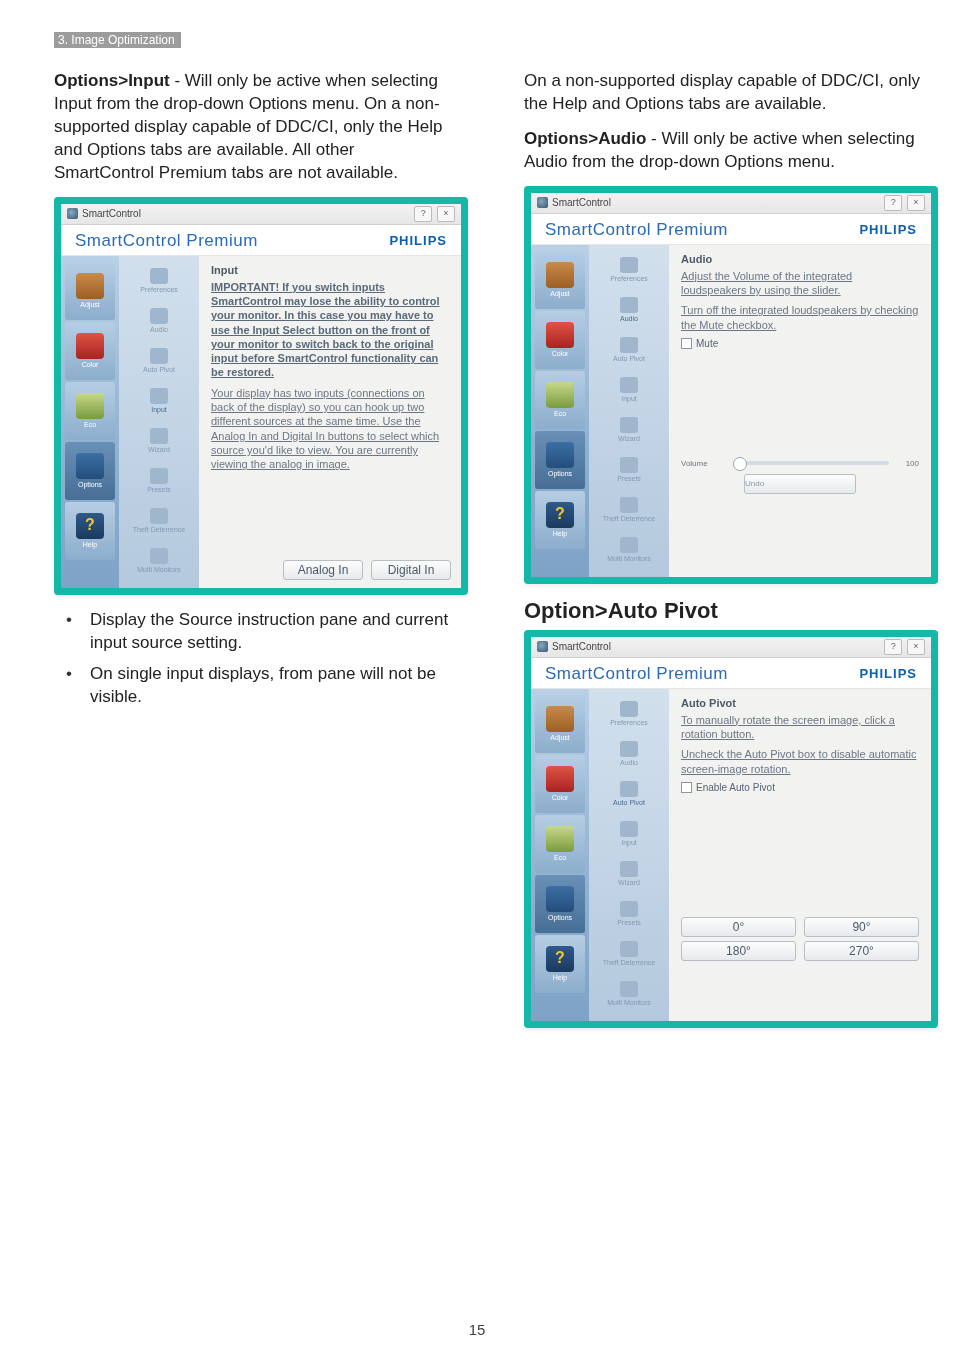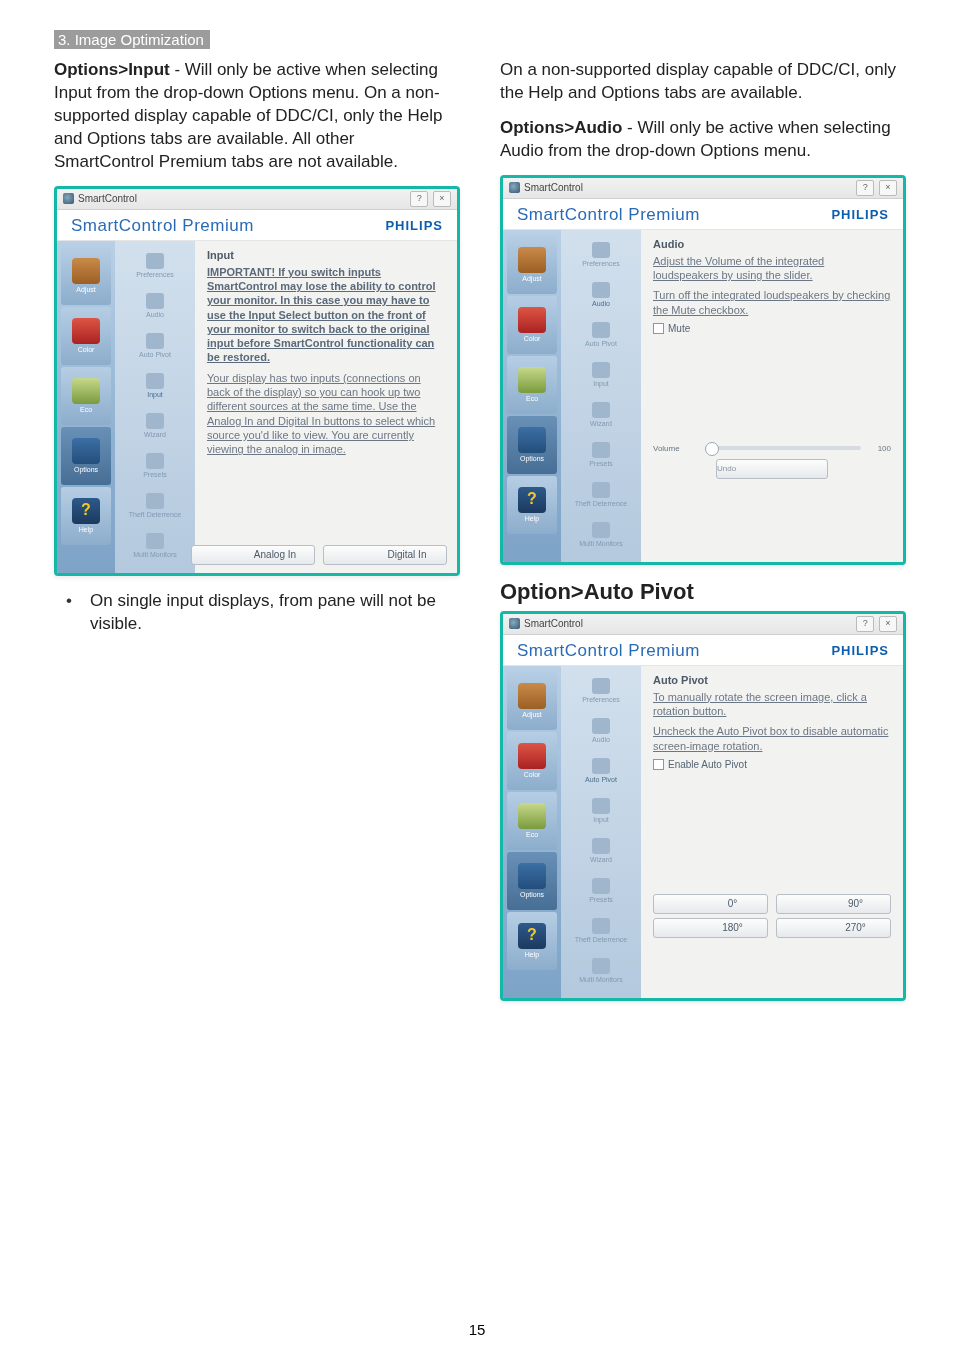--- a/index.html
+++ b/index.html
@@ -15,26 +15,26 @@
     min-height: 1352px;
     padding: 30px 54px 0 54px;
     box-sizing: border-box;
     position: relative;
   }
   .section-tag {
     background: #9c9c9c;
     color: #fff;
     display: inline-block;
     padding: 1px 6px 1px 4px;
-    font-size: 15px;
+    font-size: 12px;
   }
   .columns {
     display: flex;
-    gap: 46px;
-    margin-top: 10px;
+    gap: 70px;
+    margin-top: 22px;
   }
   .col { width: 400px; }
   .para {
     font-size: 17px;
     line-height: 1.35;
     color: #222;
     margin: 0 0 12px 0;
   }
   .para b { font-weight: 600; }
   .bullets { margin: 8px 0 0 0; padding: 0; }
@@ -54,21 +54,21 @@
     color: #333;
   }
   .sub-head {
     font-size: 22px;
     font-weight: 600;
     margin: 14px 0 6px 0;
   }
   
   .shot {
     width: 400px;
-    border: 3px solid #14b8a6;
+    border: 7px solid #14b8a6;
     border-radius: 4px;
     background: #f4f6f9;
     box-shadow: 0 2px 4px rgba(0,0,0,0.08);
     margin-bottom: 14px;
     overflow: hidden;
     font-family: Tahoma, Verdana, sans-serif;
   }
   .titlebar {
     height: 20px;
     display: flex;
@@ -205,24 +205,23 @@
     position: absolute;
     right: 10px;
     bottom: 8px;
     display: flex;
     gap: 8px;
   }
   .btnrow .btn, .wide-btns .btn {
     border: 1px solid #b7bec6;
     background: linear-gradient(#fdfdfd,#e6e9ec);
     border-radius: 3px;
-    font-size: 10px;
+    font-size: 12px;
     color: #4a5a6a;
     text-align: center;
-    padding-left: 44px;
   }
   .btnrow .btn { width: 78px; height: 18px; line-height: 18px; }
   .wide-btns { display:flex; gap:8px; margin-top:4px; }
   .wide-btns .btn { flex:1; height:18px; line-height:18px; }
   .chk { display:flex; align-items:center; gap:4px; font-size:10px; color:#556575; margin-top:4px;}
   .chk .box { width:9px; height:9px; border:1px solid #8a98a6; background:#fff; }
   .slider-row {
     margin-top: 110px;
     display:flex; align-items:center; font-size:8px; color:#6a7683;
   }
@@ -243,21 +242,21 @@
     border-radius:3px; font-size:8px; color:#8a96a2;
     margin: 0 auto; display:block; text-align:left;
   }
   .content.auto .spacer { height: 120px; }
   .page-num {
     position: absolute;
     bottom: 14px;
     left: 0; right: 0;
     text-align: center;
     font-size: 15px;
-    color: #000000;
+    color: #404040;
   }
 </style>
 </head>
 <body>
 
 <div class="page">
   <span class="section-tag">3. Image Optimization</span>
 
   <div class="columns">
 
@@ -344,20 +343,21 @@
             <div class="small">Your display has two inputs (connections on back of the display) so you can hook up two different sources at the same time. Use the Analog In and Digital In buttons to select which source you'd like to view. You are currently viewing the analog in image.</div>
             <div class="btnrow">
               <div class="btn">Analog In</div>
               <div class="btn">Digital In</div>
             </div>
           </div>
         </div>
       </div>
 
       <ul class="bullets">
+        <li>Display the Source instruction pane and current input source setting.</li>
         <li>On single input displays, from pane will not be visible.</li>
       </ul>
     </div>
 
     <div class="col">
       <p class="para">On a non-supported display capable of DDC/CI, only the Help and Options tabs are available.</p>
       <p class="para">
         <b>Options&gt;Audio</b><span> - Will only be active when selecting Audio from the drop-down Options menu.</span>
       </p>
 

